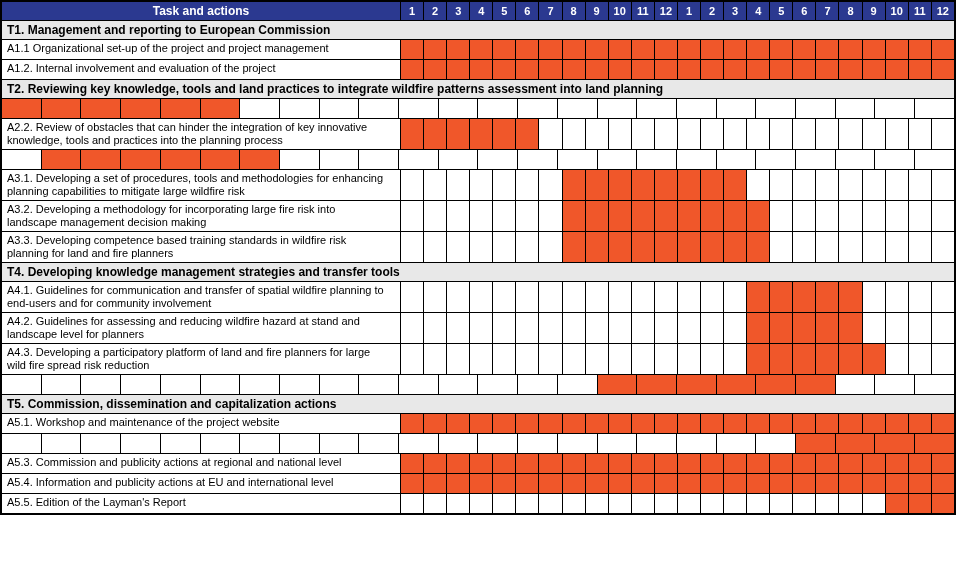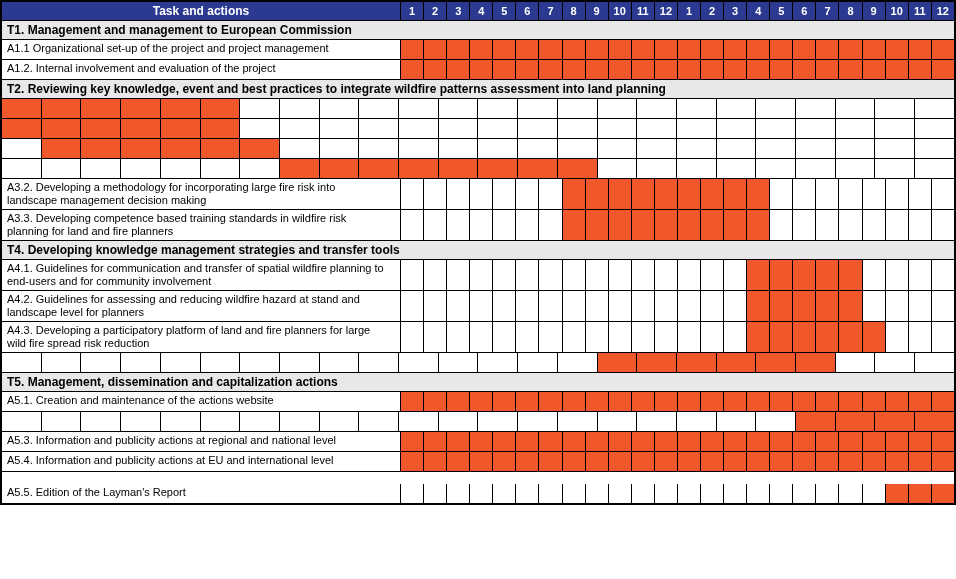--- a/index.html
+++ b/index.html
@@ -4,21 +4,21 @@
 <style>
   html,body{margin:0;padding:0;background:#fff;}
   body{font-family:"Liberation Sans","DejaVu Sans",sans-serif;}
   .gantt{
     width:956px;
     box-sizing:border-box;
     border:2px solid var(--border,#000);
     background:#fff;
   }
   .row{display:flex;border-bottom:1px solid var(--border,#000);}
-  .row:last-child{border-bottom:none;margin-top:12px;}
+  .row:last-child{border-bottom:none;}
   .cell{box-sizing:border-box;}
   
   .header-row{background:var(--header-bg,#2B3990);color:#fff;font-weight:bold;}
   .task-head{
     flex:0 0 399px;width:399px;
     text-align:center;font-size:12px;line-height:14px;
     padding:2px 4px;border-right:1px solid var(--border,#000);
   }
   .month-head{
     flex:1 1 0;text-align:center;font-size:11px;line-height:14px;
@@ -70,21 +70,21 @@
       <div class="cell month-head">7</div>
       <div class="cell month-head">8</div>
       <div class="cell month-head">9</div>
       <div class="cell month-head">10</div>
       <div class="cell month-head">11</div>
       <div class="cell month-head">12</div>
     </div>
   <div id="table-body">
 
   <div class="row section-row">
-        <div class="cell section-cell">T1. Management and management to European Commission</div>
+        <div class="cell section-cell">T1. Management and reporting to European Commission</div>
       </div>
       <div class="row task-row">
         <div class="cell task-cell">A1.1 Organizational set-up of the project and project management</div>
         <div class="cell month-cell filled"></div>
         <div class="cell month-cell filled"></div>
         <div class="cell month-cell filled"></div>
         <div class="cell month-cell filled"></div>
         <div class="cell month-cell filled"></div>
         <div class="cell month-cell filled"></div>
         <div class="cell month-cell filled"></div>
@@ -127,101 +127,103 @@
         <div class="cell month-cell filled"></div>
         <div class="cell month-cell filled"></div>
         <div class="cell month-cell filled"></div>
         <div class="cell month-cell filled"></div>
         <div class="cell month-cell filled"></div>
         <div class="cell month-cell filled"></div>
         <div class="cell month-cell filled"></div>
         <div class="cell month-cell filled"></div>
       </div>
       <div class="row section-row">
-        <div class="cell section-cell">T2. Reviewing key knowledge, event and best practices to integrate wildfire patterns assessment into land planning</div>
-      </div>
-      <div class="row task-row">
-        <div class="cell month-cell filled"></div>
-        <div class="cell month-cell filled"></div>
-        <div class="cell month-cell filled"></div>
-        <div class="cell month-cell filled"></div>
-        <div class="cell month-cell filled"></div>
-        <div class="cell month-cell filled"></div>
-        <div class="cell month-cell"></div>
-        <div class="cell month-cell"></div>
-        <div class="cell month-cell"></div>
-        <div class="cell month-cell"></div>
-        <div class="cell month-cell"></div>
-        <div class="cell month-cell"></div>
-        <div class="cell month-cell"></div>
-        <div class="cell month-cell"></div>
-        <div class="cell month-cell"></div>
-        <div class="cell month-cell"></div>
-        <div class="cell month-cell"></div>
-        <div class="cell month-cell"></div>
-        <div class="cell month-cell"></div>
-        <div class="cell month-cell"></div>
-        <div class="cell month-cell"></div>
-        <div class="cell month-cell"></div>
-        <div class="cell month-cell"></div>
-        <div class="cell month-cell"></div>
-      </div>
-      <div class="row task-row">
-        <div class="cell month-cell filled"></div>
-        <div class="cell month-cell filled"></div>
-        <div class="cell month-cell filled"></div>
-        <div class="cell month-cell filled"></div>
-        <div class="cell month-cell filled"></div>
-        <div class="cell month-cell filled"></div>
-        <div class="cell month-cell"></div>
-        <div class="cell month-cell"></div>
-        <div class="cell month-cell"></div>
-        <div class="cell month-cell"></div>
-        <div class="cell month-cell"></div>
-        <div class="cell month-cell"></div>
-        <div class="cell month-cell"></div>
-        <div class="cell month-cell"></div>
-        <div class="cell month-cell"></div>
-        <div class="cell month-cell"></div>
-        <div class="cell month-cell"></div>
-        <div class="cell month-cell"></div>
-        <div class="cell month-cell"></div>
-        <div class="cell month-cell"></div>
-        <div class="cell month-cell"></div>
-        <div class="cell month-cell"></div>
-        <div class="cell month-cell"></div>
-        <div class="cell month-cell"></div>
-      </div>
-      <div class="row task-row">
-        <div class="cell month-cell"></div>
-        <div class="cell month-cell filled"></div>
-        <div class="cell month-cell filled"></div>
-        <div class="cell month-cell filled"></div>
-        <div class="cell month-cell filled"></div>
-        <div class="cell month-cell filled"></div>
-        <div class="cell month-cell filled"></div>
-        <div class="cell month-cell"></div>
-        <div class="cell month-cell"></div>
-        <div class="cell month-cell"></div>
-        <div class="cell month-cell"></div>
-        <div class="cell month-cell"></div>
-        <div class="cell month-cell"></div>
-        <div class="cell month-cell"></div>
-        <div class="cell month-cell"></div>
-        <div class="cell month-cell"></div>
-        <div class="cell month-cell"></div>
-        <div class="cell month-cell"></div>
-        <div class="cell month-cell"></div>
-        <div class="cell month-cell"></div>
-        <div class="cell month-cell"></div>
-        <div class="cell month-cell"></div>
-        <div class="cell month-cell"></div>
-        <div class="cell month-cell"></div>
-      </div>
-      <div class="row task-row">
+        <div class="cell section-cell">T2. Reviewing key knowledge, tools and land practices to integrate wildfire patterns assessment into land planning</div>
+      </div>
+      <div class="row task-row">
+        <div class="cell month-cell filled"></div>
+        <div class="cell month-cell filled"></div>
+        <div class="cell month-cell filled"></div>
+        <div class="cell month-cell filled"></div>
+        <div class="cell month-cell filled"></div>
+        <div class="cell month-cell filled"></div>
+        <div class="cell month-cell"></div>
+        <div class="cell month-cell"></div>
+        <div class="cell month-cell"></div>
+        <div class="cell month-cell"></div>
+        <div class="cell month-cell"></div>
+        <div class="cell month-cell"></div>
+        <div class="cell month-cell"></div>
+        <div class="cell month-cell"></div>
+        <div class="cell month-cell"></div>
+        <div class="cell month-cell"></div>
+        <div class="cell month-cell"></div>
+        <div class="cell month-cell"></div>
+        <div class="cell month-cell"></div>
+        <div class="cell month-cell"></div>
+        <div class="cell month-cell"></div>
+        <div class="cell month-cell"></div>
+        <div class="cell month-cell"></div>
+        <div class="cell month-cell"></div>
+      </div>
+      <div class="row task-row">
+        <div class="cell task-cell">A2.2. Review of obstacles that can hinder the integration of key innovative knowledge, tools and practices into the planning process</div>
+        <div class="cell month-cell filled"></div>
+        <div class="cell month-cell filled"></div>
+        <div class="cell month-cell filled"></div>
+        <div class="cell month-cell filled"></div>
+        <div class="cell month-cell filled"></div>
+        <div class="cell month-cell filled"></div>
+        <div class="cell month-cell"></div>
+        <div class="cell month-cell"></div>
+        <div class="cell month-cell"></div>
+        <div class="cell month-cell"></div>
+        <div class="cell month-cell"></div>
+        <div class="cell month-cell"></div>
+        <div class="cell month-cell"></div>
+        <div class="cell month-cell"></div>
+        <div class="cell month-cell"></div>
+        <div class="cell month-cell"></div>
+        <div class="cell month-cell"></div>
+        <div class="cell month-cell"></div>
+        <div class="cell month-cell"></div>
+        <div class="cell month-cell"></div>
+        <div class="cell month-cell"></div>
+        <div class="cell month-cell"></div>
+        <div class="cell month-cell"></div>
+        <div class="cell month-cell"></div>
+      </div>
+      <div class="row task-row">
+        <div class="cell month-cell"></div>
+        <div class="cell month-cell filled"></div>
+        <div class="cell month-cell filled"></div>
+        <div class="cell month-cell filled"></div>
+        <div class="cell month-cell filled"></div>
+        <div class="cell month-cell filled"></div>
+        <div class="cell month-cell filled"></div>
+        <div class="cell month-cell"></div>
+        <div class="cell month-cell"></div>
+        <div class="cell month-cell"></div>
+        <div class="cell month-cell"></div>
+        <div class="cell month-cell"></div>
+        <div class="cell month-cell"></div>
+        <div class="cell month-cell"></div>
+        <div class="cell month-cell"></div>
+        <div class="cell month-cell"></div>
+        <div class="cell month-cell"></div>
+        <div class="cell month-cell"></div>
+        <div class="cell month-cell"></div>
+        <div class="cell month-cell"></div>
+        <div class="cell month-cell"></div>
+        <div class="cell month-cell"></div>
+        <div class="cell month-cell"></div>
+        <div class="cell month-cell"></div>
+      </div>
+      <div class="row task-row">
+        <div class="cell task-cell">A3.1. Developing a set of procedures, tools and methodologies for enhancing planning capabilities to mitigate large wildfire risk</div>
         <div class="cell month-cell"></div>
         <div class="cell month-cell"></div>
         <div class="cell month-cell"></div>
         <div class="cell month-cell"></div>
         <div class="cell month-cell"></div>
         <div class="cell month-cell"></div>
         <div class="cell month-cell"></div>
         <div class="cell month-cell filled"></div>
         <div class="cell month-cell filled"></div>
         <div class="cell month-cell filled"></div>
@@ -398,77 +400,77 @@
         <div class="cell month-cell filled"></div>
         <div class="cell month-cell filled"></div>
         <div class="cell month-cell filled"></div>
         <div class="cell month-cell filled"></div>
         <div class="cell month-cell filled"></div>
         <div class="cell month-cell"></div>
         <div class="cell month-cell"></div>
         <div class="cell month-cell"></div>
       </div>
       <div class="row section-row">
-        <div class="cell section-cell">T5. Management, dissemination and capitalization actions</div>
-      </div>
-      <div class="row task-row">
-        <div class="cell task-cell">A5.1. Creation and maintenance of the actions website</div>
-        <div class="cell month-cell filled"></div>
-        <div class="cell month-cell filled"></div>
-        <div class="cell month-cell filled"></div>
-        <div class="cell month-cell filled"></div>
-        <div class="cell month-cell filled"></div>
-        <div class="cell month-cell filled"></div>
-        <div class="cell month-cell filled"></div>
-        <div class="cell month-cell filled"></div>
-        <div class="cell month-cell filled"></div>
-        <div class="cell month-cell filled"></div>
-        <div class="cell month-cell filled"></div>
-        <div class="cell month-cell filled"></div>
-        <div class="cell month-cell filled"></div>
-        <div class="cell month-cell filled"></div>
-        <div class="cell month-cell filled"></div>
-        <div class="cell month-cell filled"></div>
-        <div class="cell month-cell filled"></div>
-        <div class="cell month-cell filled"></div>
-        <div class="cell month-cell filled"></div>
-        <div class="cell month-cell filled"></div>
-        <div class="cell month-cell filled"></div>
-        <div class="cell month-cell filled"></div>
-        <div class="cell month-cell filled"></div>
-        <div class="cell month-cell filled"></div>
-      </div>
-      <div class="row task-row">
-        <div class="cell month-cell"></div>
-        <div class="cell month-cell"></div>
-        <div class="cell month-cell"></div>
-        <div class="cell month-cell"></div>
-        <div class="cell month-cell"></div>
-        <div class="cell month-cell"></div>
-        <div class="cell month-cell"></div>
-        <div class="cell month-cell"></div>
-        <div class="cell month-cell"></div>
-        <div class="cell month-cell"></div>
-        <div class="cell month-cell"></div>
-        <div class="cell month-cell"></div>
-        <div class="cell month-cell"></div>
-        <div class="cell month-cell"></div>
-        <div class="cell month-cell"></div>
-        <div class="cell month-cell"></div>
-        <div class="cell month-cell"></div>
-        <div class="cell month-cell"></div>
-        <div class="cell month-cell"></div>
-        <div class="cell month-cell"></div>
-        <div class="cell month-cell filled"></div>
-        <div class="cell month-cell filled"></div>
-        <div class="cell month-cell filled"></div>
-        <div class="cell month-cell filled"></div>
-      </div>
-      <div class="row task-row">
-        <div class="cell task-cell">A5.3. Information and publicity actions at regional and national level</div>
+        <div class="cell section-cell">T5. Commission, dissemination and capitalization actions</div>
+      </div>
+      <div class="row task-row">
+        <div class="cell task-cell">A5.1. Workshop and maintenance of the project website</div>
+        <div class="cell month-cell filled"></div>
+        <div class="cell month-cell filled"></div>
+        <div class="cell month-cell filled"></div>
+        <div class="cell month-cell filled"></div>
+        <div class="cell month-cell filled"></div>
+        <div class="cell month-cell filled"></div>
+        <div class="cell month-cell filled"></div>
+        <div class="cell month-cell filled"></div>
+        <div class="cell month-cell filled"></div>
+        <div class="cell month-cell filled"></div>
+        <div class="cell month-cell filled"></div>
+        <div class="cell month-cell filled"></div>
+        <div class="cell month-cell filled"></div>
+        <div class="cell month-cell filled"></div>
+        <div class="cell month-cell filled"></div>
+        <div class="cell month-cell filled"></div>
+        <div class="cell month-cell filled"></div>
+        <div class="cell month-cell filled"></div>
+        <div class="cell month-cell filled"></div>
+        <div class="cell month-cell filled"></div>
+        <div class="cell month-cell filled"></div>
+        <div class="cell month-cell filled"></div>
+        <div class="cell month-cell filled"></div>
+        <div class="cell month-cell filled"></div>
+      </div>
+      <div class="row task-row">
+        <div class="cell month-cell"></div>
+        <div class="cell month-cell"></div>
+        <div class="cell month-cell"></div>
+        <div class="cell month-cell"></div>
+        <div class="cell month-cell"></div>
+        <div class="cell month-cell"></div>
+        <div class="cell month-cell"></div>
+        <div class="cell month-cell"></div>
+        <div class="cell month-cell"></div>
+        <div class="cell month-cell"></div>
+        <div class="cell month-cell"></div>
+        <div class="cell month-cell"></div>
+        <div class="cell month-cell"></div>
+        <div class="cell month-cell"></div>
+        <div class="cell month-cell"></div>
+        <div class="cell month-cell"></div>
+        <div class="cell month-cell"></div>
+        <div class="cell month-cell"></div>
+        <div class="cell month-cell"></div>
+        <div class="cell month-cell"></div>
+        <div class="cell month-cell filled"></div>
+        <div class="cell month-cell filled"></div>
+        <div class="cell month-cell filled"></div>
+        <div class="cell month-cell filled"></div>
+      </div>
+      <div class="row task-row">
+        <div class="cell task-cell">A5.3. Commission and publicity actions at regional and national level</div>
         <div class="cell month-cell filled"></div>
         <div class="cell month-cell filled"></div>
         <div class="cell month-cell filled"></div>
         <div class="cell month-cell filled"></div>
         <div class="cell month-cell filled"></div>
         <div class="cell month-cell filled"></div>
         <div class="cell month-cell filled"></div>
         <div class="cell month-cell filled"></div>
         <div class="cell month-cell filled"></div>
         <div class="cell month-cell filled"></div>

